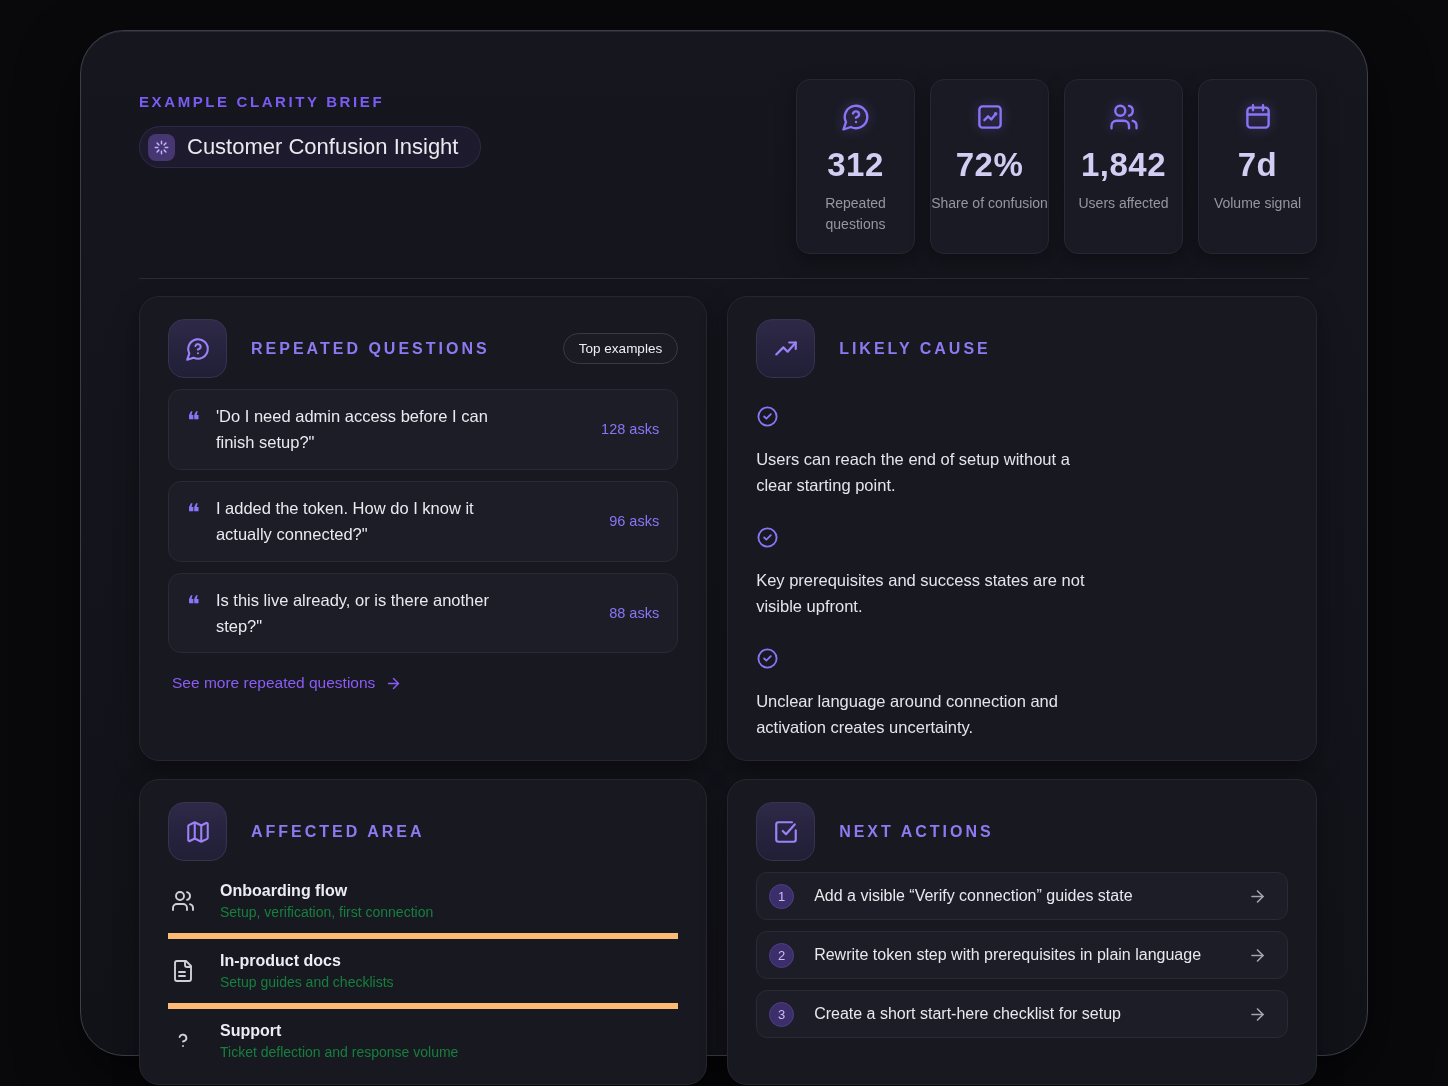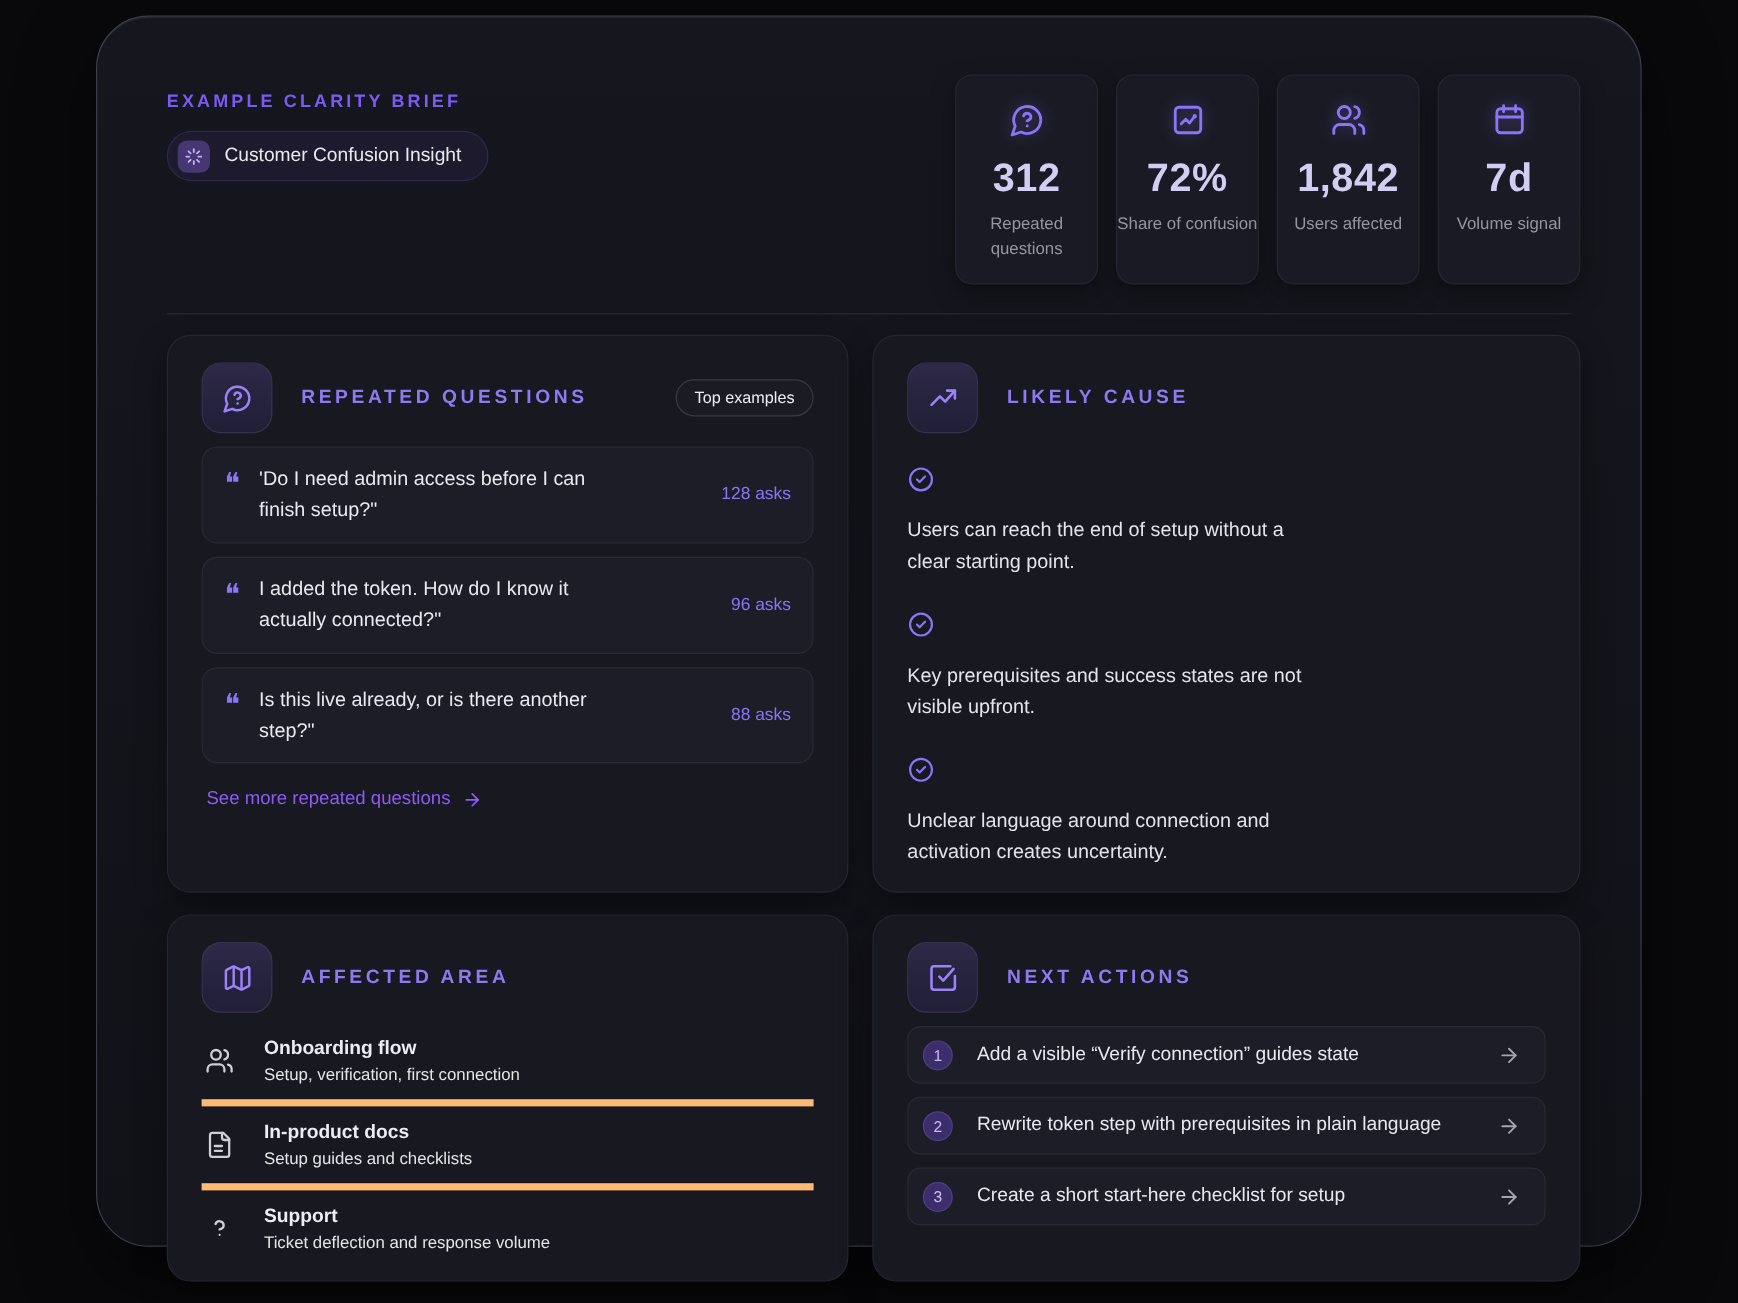--- a/index.html
+++ b/index.html
@@ -1,31 +1,31 @@
 <!DOCTYPE html>
 <html><head>
 <meta charset="utf-8">
 <style>
   * { margin:0; padding:0; box-sizing:border-box; }
   html,body { width:1448px; height:1086px; background:#09090c; font-family:"Liberation Sans","DejaVu Sans",sans-serif; overflow:hidden; }
   .brief-card {
-    width:1288px; height:1026px; margin:13px auto 0;
+    width:1288px; height:1026px; margin:30px auto 0;
     background:linear-gradient(180deg,#16161f 0%,#111118 100%);
     border:1px solid #3d3d4b; border-radius:44px;
     box-shadow:inset 0 1px 0 rgba(255,255,255,.07), 0 24px 60px rgba(0,0,0,.55);
     padding:48px 50px 22px 58px;
   }
   
   .header-row { display:flex; justify-content:space-between; align-items:flex-start; }
   .eyebrow { color:#7a5cf2; font-size:15px; font-weight:bold; letter-spacing:2.6px; margin-top:14px; }
   .page-title { color:#eef0f4; font-size:42px; font-weight:600; line-height:1.22; max-width:520px; margin-top:10px; letter-spacing:.2px; }
   .insight-badge { display:inline-flex; align-items:center; gap:12px; margin-top:16px; height:42px; padding:0 22px 0 8px;
     background:rgba(124,94,242,.07); border:1px solid rgba(140,120,220,.16); border-radius:21px; }
   .insight-badge .mini-tile { width:27px; height:27px; border-radius:8px; background:#463672; display:flex; align-items:center; justify-content:center; color:#c4b2ff; }
-  .insight-badge .label { color:#e9e9f0; font-size:16px; }
+  .insight-badge .label { color:#e9e9f0; font-size:22px; }
   .stats-row { display:grid; grid-template-columns:repeat(4,119px); gap:15px; }
   .stat-tile { height:175px; background:#1a1a24; border:1px solid #272733; border-radius:14px;
     box-shadow:0 8px 20px rgba(0,0,0,.35); display:flex; flex-direction:column; align-items:center; padding-top:22px; }
   .stat-tile .ic { color:#8b74f7; filter:drop-shadow(0 0 6px rgba(139,116,247,.45)); }
   .stat-value { color:#d3cdf3; font-size:33px; font-weight:bold; margin-top:14px; letter-spacing:.5px; }
   .stat-label { color:#9596a2; font-size:14px; line-height:1.5; text-align:center; margin-top:9px; }
   .header-divider { border:none; border-top:1px solid #2a2a35; margin:24px 8px 0 0; }
   
   .grid { display:grid; grid-template-columns:576fr 598fr; column-gap:20px; row-gap:18px; margin-top:17px; }
   .section-card { background:#181820; border:1px solid #262631; border-radius:20px; padding:22px 28px 20px; box-shadow:0 10px 26px rgba(0,0,0,.35); }
@@ -46,21 +46,21 @@
   .cause-list { margin-top:26px; display:flex; flex-direction:column; gap:26px; }
   .cause-item { display:flex; gap:18px;flex-direction:column; }
   .cause-item .ic { color:#8b74f7; flex:0 0 auto; margin-top:1px; }
   .cause-text { color:#e4e4ea; font-size:16.5px; line-height:1.6; max-width:336px; }
   
   .area-row { display:flex; align-items:center; gap:24px; padding:13px 2px; border-bottom:6px solid #fdba74; }
   .area-row:last-child { border-bottom:none; padding-bottom:4px; }
   .area-rows { margin-top:8px; }
   .area-row .ic { color:#cfcfd8; width:26px; flex:0 0 auto; text-align:center; }
   .area-title { color:#ececf2; font-size:16px; font-weight:600; }
-  .area-sub { color:#e5e5e5; font-size:14px; margin-top:4px; }
+  .area-sub { color:#15803d; font-size:14px; margin-top:4px; }
   
   .action-row { display:flex; align-items:center; gap:20px; height:48px; background:#1d1d27; border:1px solid #2a2a36; border-radius:11px; padding:0 20px 0 12px; margin-top:11px; cursor:pointer; }
   .action-row:first-of-type { margin-top:15px; }
   .num-badge { width:25px; height:25px; border-radius:50%; background:#3c2e6b; border:1px solid #4f3f85; color:#cbbcf8; font-size:13px; display:flex; align-items:center; justify-content:center; flex:0 0 auto; }
   .action-label { color:#e8e8ee; font-size:16px; }
   .action-arrow { margin-left:auto; color:#a5a5b2; }
   svg { display:block; }
 </style>
 </head>
 <body>

